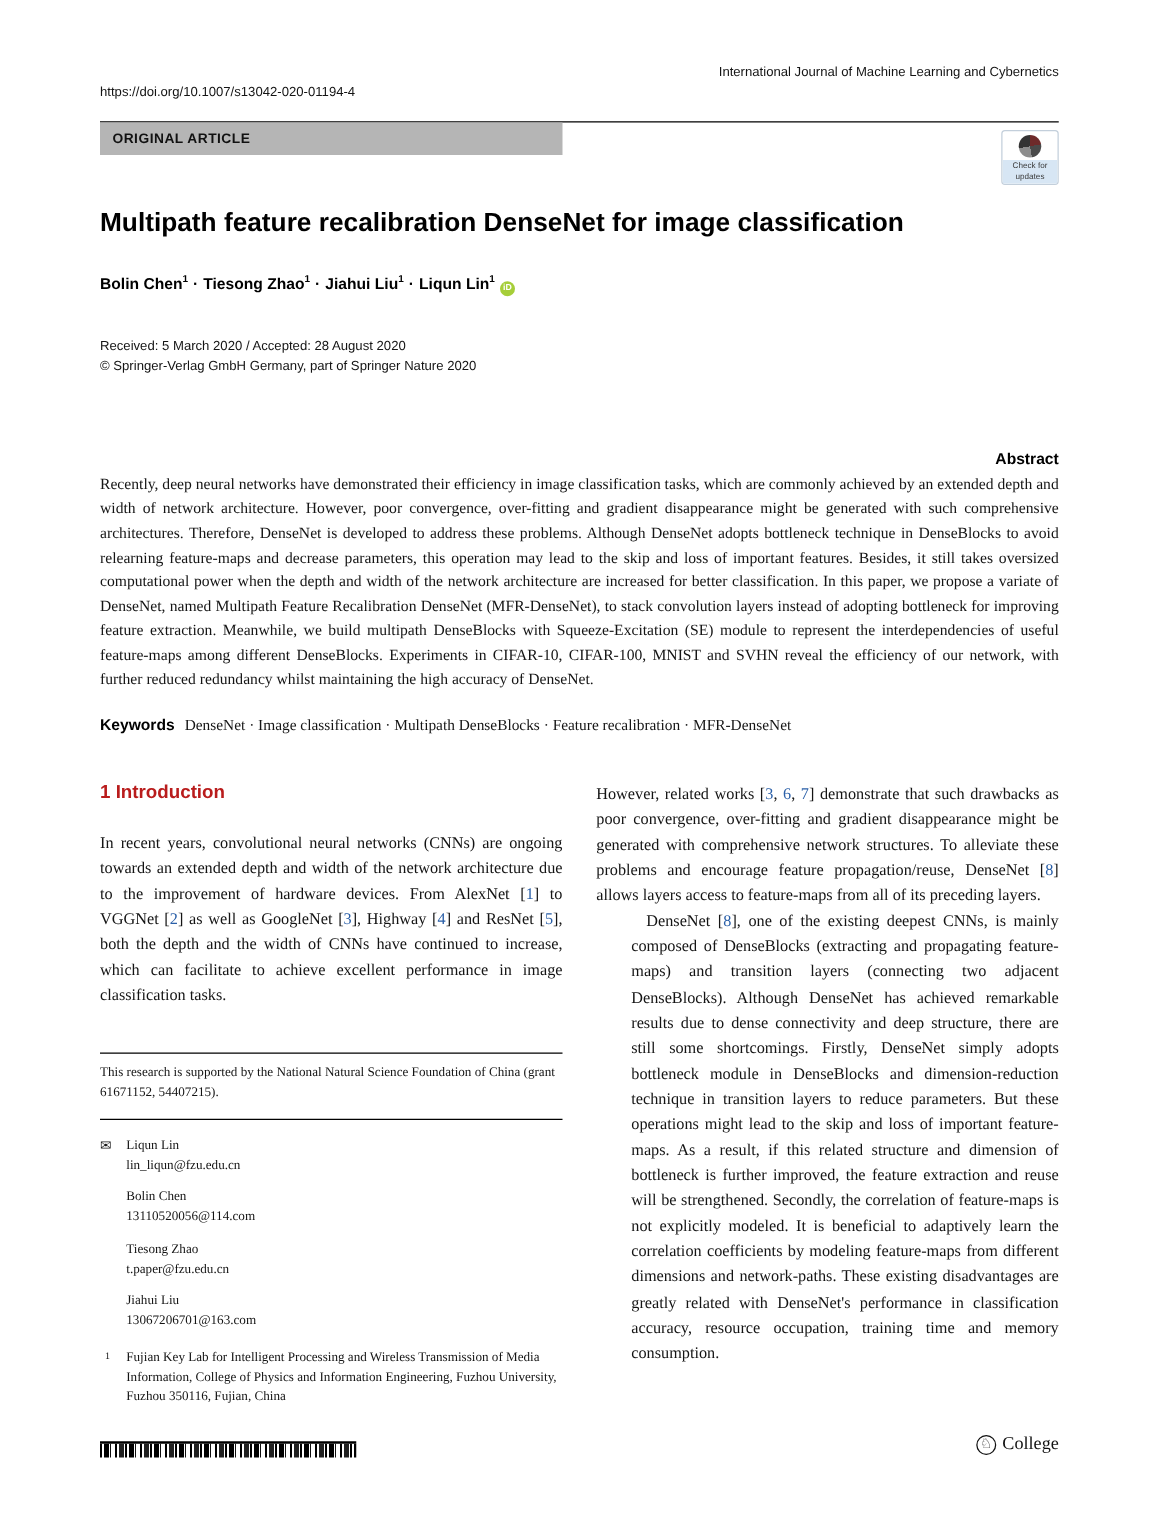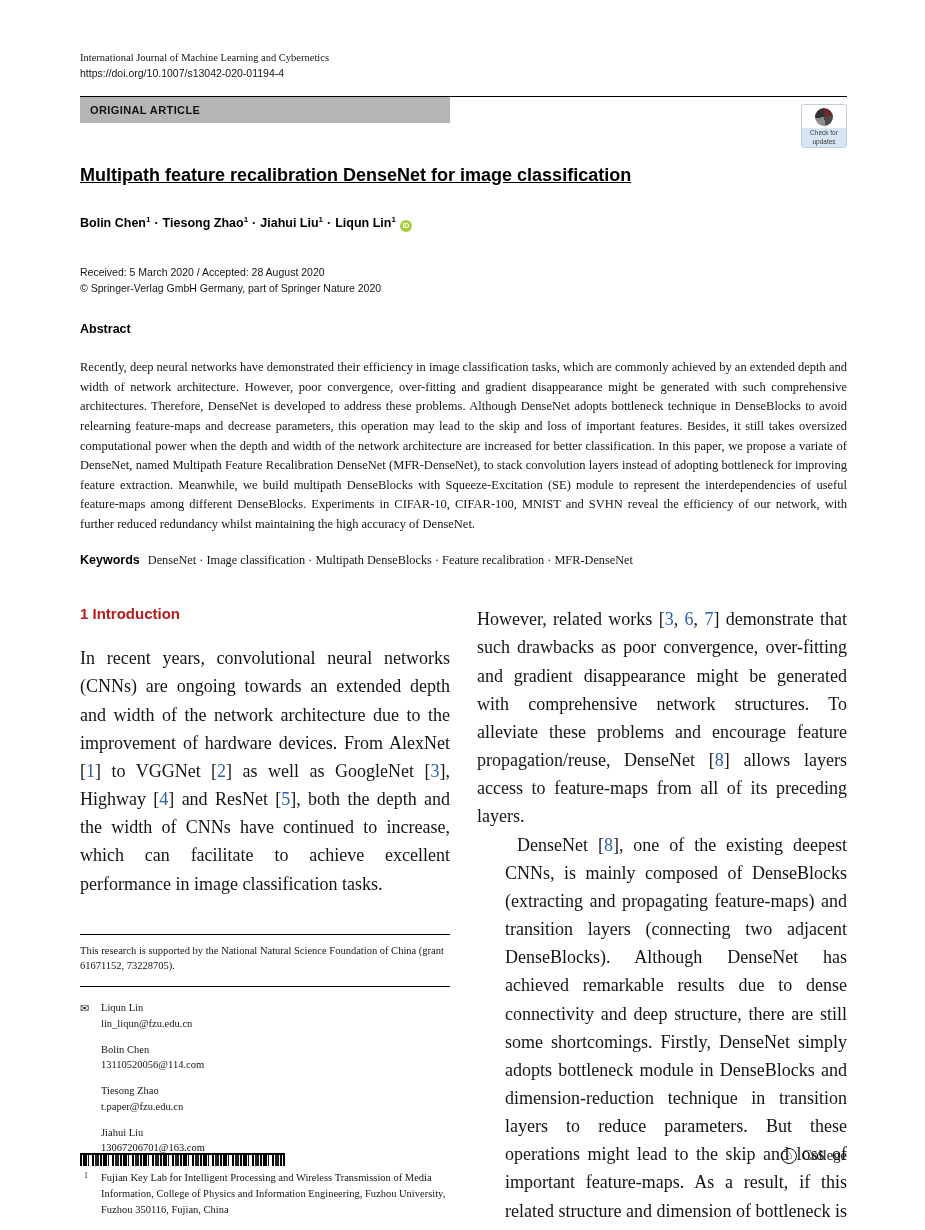--- a/index.html
+++ b/index.html
@@ -14,21 +14,21 @@
     position:relative;
     width:925px; height:1230px;
     margin:0 auto;
     background:#fff;
     color:#141414;
     font-family:"Liberation Serif", serif;
     overflow:hidden;
   }
   .content{ position:absolute; left:80px; top:52px; width:767px; }
 
-  .journal{ font-family:Liberation Serif, serif; font-size:10.5px; margin-bottom:4px; }
+  .journal{ font-family:Liberation Sans, sans-serif; font-size:10.5px; margin-bottom:4px;text-align:right; }
   .doi{ font-family:"Liberation Sans", sans-serif; font-size:10.5px; margin-bottom:17px; color:#141414;}
 
   .rule-bar{ border-top:1px solid #000; }
   .type-bar{
     width:370px; background:var(--bar-gray);
     font-family:"Liberation Sans", sans-serif; font-weight:bold;
     font-size:11px; letter-spacing:.4px;
     padding:7px 0 7px 10px; color:#111;
   }
 
@@ -47,21 +47,21 @@
   .badge-text{
     margin-top:2px; width:100%; flex:1;
     background:var(--badge-blue);
     font-family:"Liberation Sans", sans-serif; font-size:6.5px; line-height:1.35;
     color:#3a3a3a; text-align:center; padding-top:1px;
   }
 
   h1.title{
     margin-top:42px;
     font-family:"Liberation Sans", sans-serif;
-    font-size:18px; font-weight:bold; line-height:1.2; color:#000;text-decoration:underline;
+    font-size:21px; font-weight:bold; line-height:1.2; color:#000;
   }
 
   .authors{
     margin-top:28px;
     font-family:"Liberation Sans", sans-serif;
     font-size:12.5px; font-weight:bold; color:#000;
   }
   .authors sup{ font-size:8px; }
   .authors .sep{ margin:0 4px; }
   .orcid{
@@ -75,37 +75,37 @@
   .meta{
     margin-top:33px;
     font-family:"Liberation Sans", sans-serif;
     font-size:10.5px; line-height:1.5; color:#141414;
   }
 
   h2.abs-head, .kw-label{
     font-family:"Liberation Sans", sans-serif;
     font-size:12.5px; font-weight:bold; color:#000;margin-top:28px;
   }
-  h2.abs-head{ margin-top:26px; }
+  h2.abs-head{ margin-top:58px;text-align:right; }
   .abs-text{
-    margin-top:22px;
+    margin-top:4px;
     font-size:12.5px; line-height:1.565; text-align:justify;
   }
   .keywords{ margin-top:19px; font-size:12.3px; }
   .kw-label{ margin-right:8px; }
 
   .cols{ display:flex; gap:27px; margin-top:37px; }
   .col{ width:370px; }
   h3.sec-head{
     font-family:"Liberation Sans", sans-serif;
     font-size:15px; font-weight:bold; color:#b91c1c;
     margin-bottom:22px;
   }
   .col p.body{
-    font-size:18px; line-height:1.565; text-align:justify;
+    font-size:13px; line-height:1.565; text-align:justify;
   }
   .col p.indent{ text-indent:12px;margin-left:28px; }
   .cite{ color:var(--cite-blue); cursor:pointer; }
 
   .fn-block{ margin-top:36px; }
   .fn-rule{ border-top:1px solid #000; width:100%; }
   .fn-text{
     font-size:10.5px; line-height:1.5; margin:8px 0 12px; text-align:left;
   }
   .corr{ margin-top:13px; font-size:10.5px; line-height:1.5; }
@@ -172,21 +172,21 @@
       <span class="kw-label">Keywords</span><span>DenseNet · Image classification · Multipath DenseBlocks · Feature recalibration · MFR-DenseNet</span>
     </p>
 
     <div class="cols">
       <div class="col">
         <h3 class="sec-head">1 Introduction</h3>
         <p class="body">In recent years, convolutional neural networks (CNNs) are ongoing towards an extended depth and width of the network architecture due to the improvement of hardware devices. From AlexNet [<span class="cite">1</span>] to VGGNet [<span class="cite">2</span>] as well as GoogleNet [<span class="cite">3</span>], Highway [<span class="cite">4</span>] and ResNet [<span class="cite">5</span>], both the depth and the width of CNNs have continued to increase, which can facilitate to achieve excellent performance in image classification tasks.</p>
 
         <div class="fn-block">
           <div class="fn-rule"></div>
-          <p class="fn-text">This research is supported by the National Natural Science Foundation of China (grant 61671152, 73228705).</p>
+          <p class="fn-text">This research is supported by the National Natural Science Foundation of China (grant 61671152, 54407215).</p>
           <div class="fn-rule"></div>
 
           <div class="corr">
             <div class="corr-entry">
               <span class="envelope">✉</span>
               <div>Liqun Lin</div>
               <div class="email">lin_liqun@fzu.edu.cn</div>
             </div>
             <div class="corr-entry">
               <div>Bolin Chen</div>

